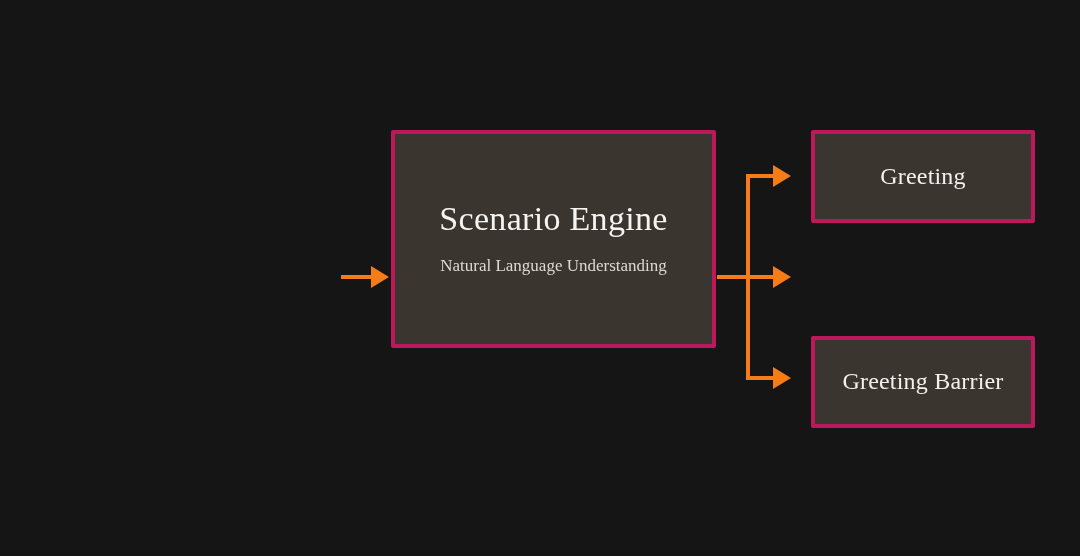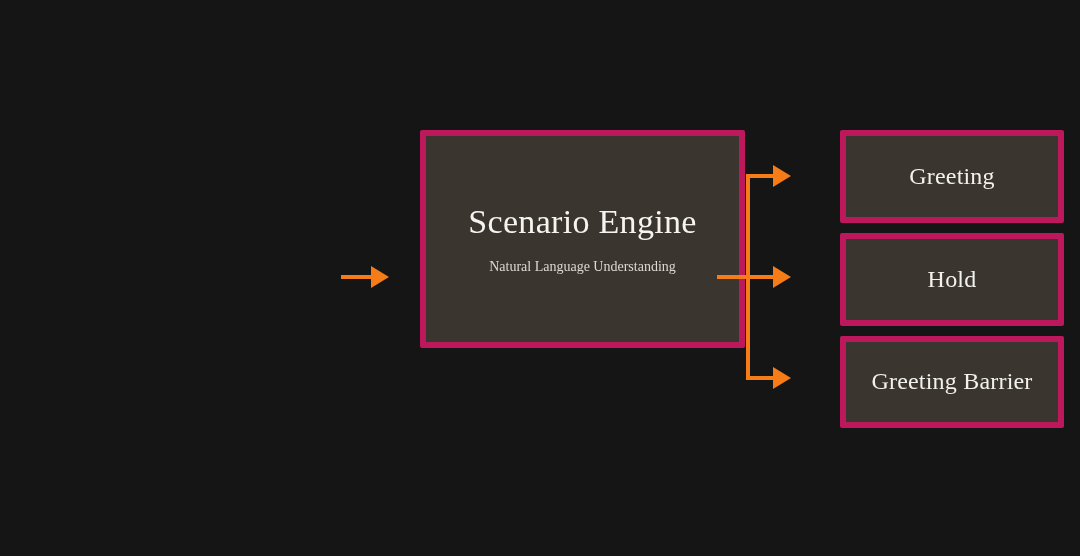--- a/index.html
+++ b/index.html
@@ -17,29 +17,28 @@
     position: relative;
     width: 1080px;
     height: 556px;
     background: #151515;
   }
 
   
   .node {
     position: absolute;
     background: #3a362f;
-    border: 6px solid #be185d;
+    border: 4px solid #be185d;
     box-sizing: border-box;
     display: flex;
     flex-direction: column;
     align-items: center;
     justify-content: center;
     color: #f2f0ec;
     text-align: center;
-    margin-left: 29px;
   }
 
   
   #input-node {
     left: 46px;
     top: 231px;
     width: 294px;
     height: 95px;
     border-radius: 48px;
   }
@@ -59,21 +58,21 @@
     border-radius: 2px;
   }
   #engine-node .node-title {
     font-size: 34px;
     line-height: 1.15;
     color: #f6f4f1;
     margin-bottom: 16px;
     letter-spacing: 0.3px;
   }
   #engine-node .node-subtitle {
-    font-size: 14px;
+    font-size: 17px;
     line-height: 1.42;
     color: #ded9d1;
     max-width: 230px;
   }
 
   
   .out-node {
     left: 811px;
     width: 224px;
     border-radius: 2px;
@@ -156,20 +155,17 @@
 
   <div class="conn conn-h" id="edge-branch-1"></div>
   <div class="arrowhead" id="edge-branch-head-1"></div>
 
   <div class="conn conn-h" id="edge-branch-2"></div>
   <div class="arrowhead" id="edge-branch-head-2"></div>
 
   <div class="node out-node" id="out-node-0">
     <div class="node-label">Greeting</div>
   </div>
-  <div class="node out-node" id="out-node-1">
-    <div class="node-label">Hold</div>
-  </div>
   <div class="node out-node" id="out-node-2">
     <div class="node-label">Greeting Barrier</div>
   </div>
 
 </div>
 
 </body></html>

